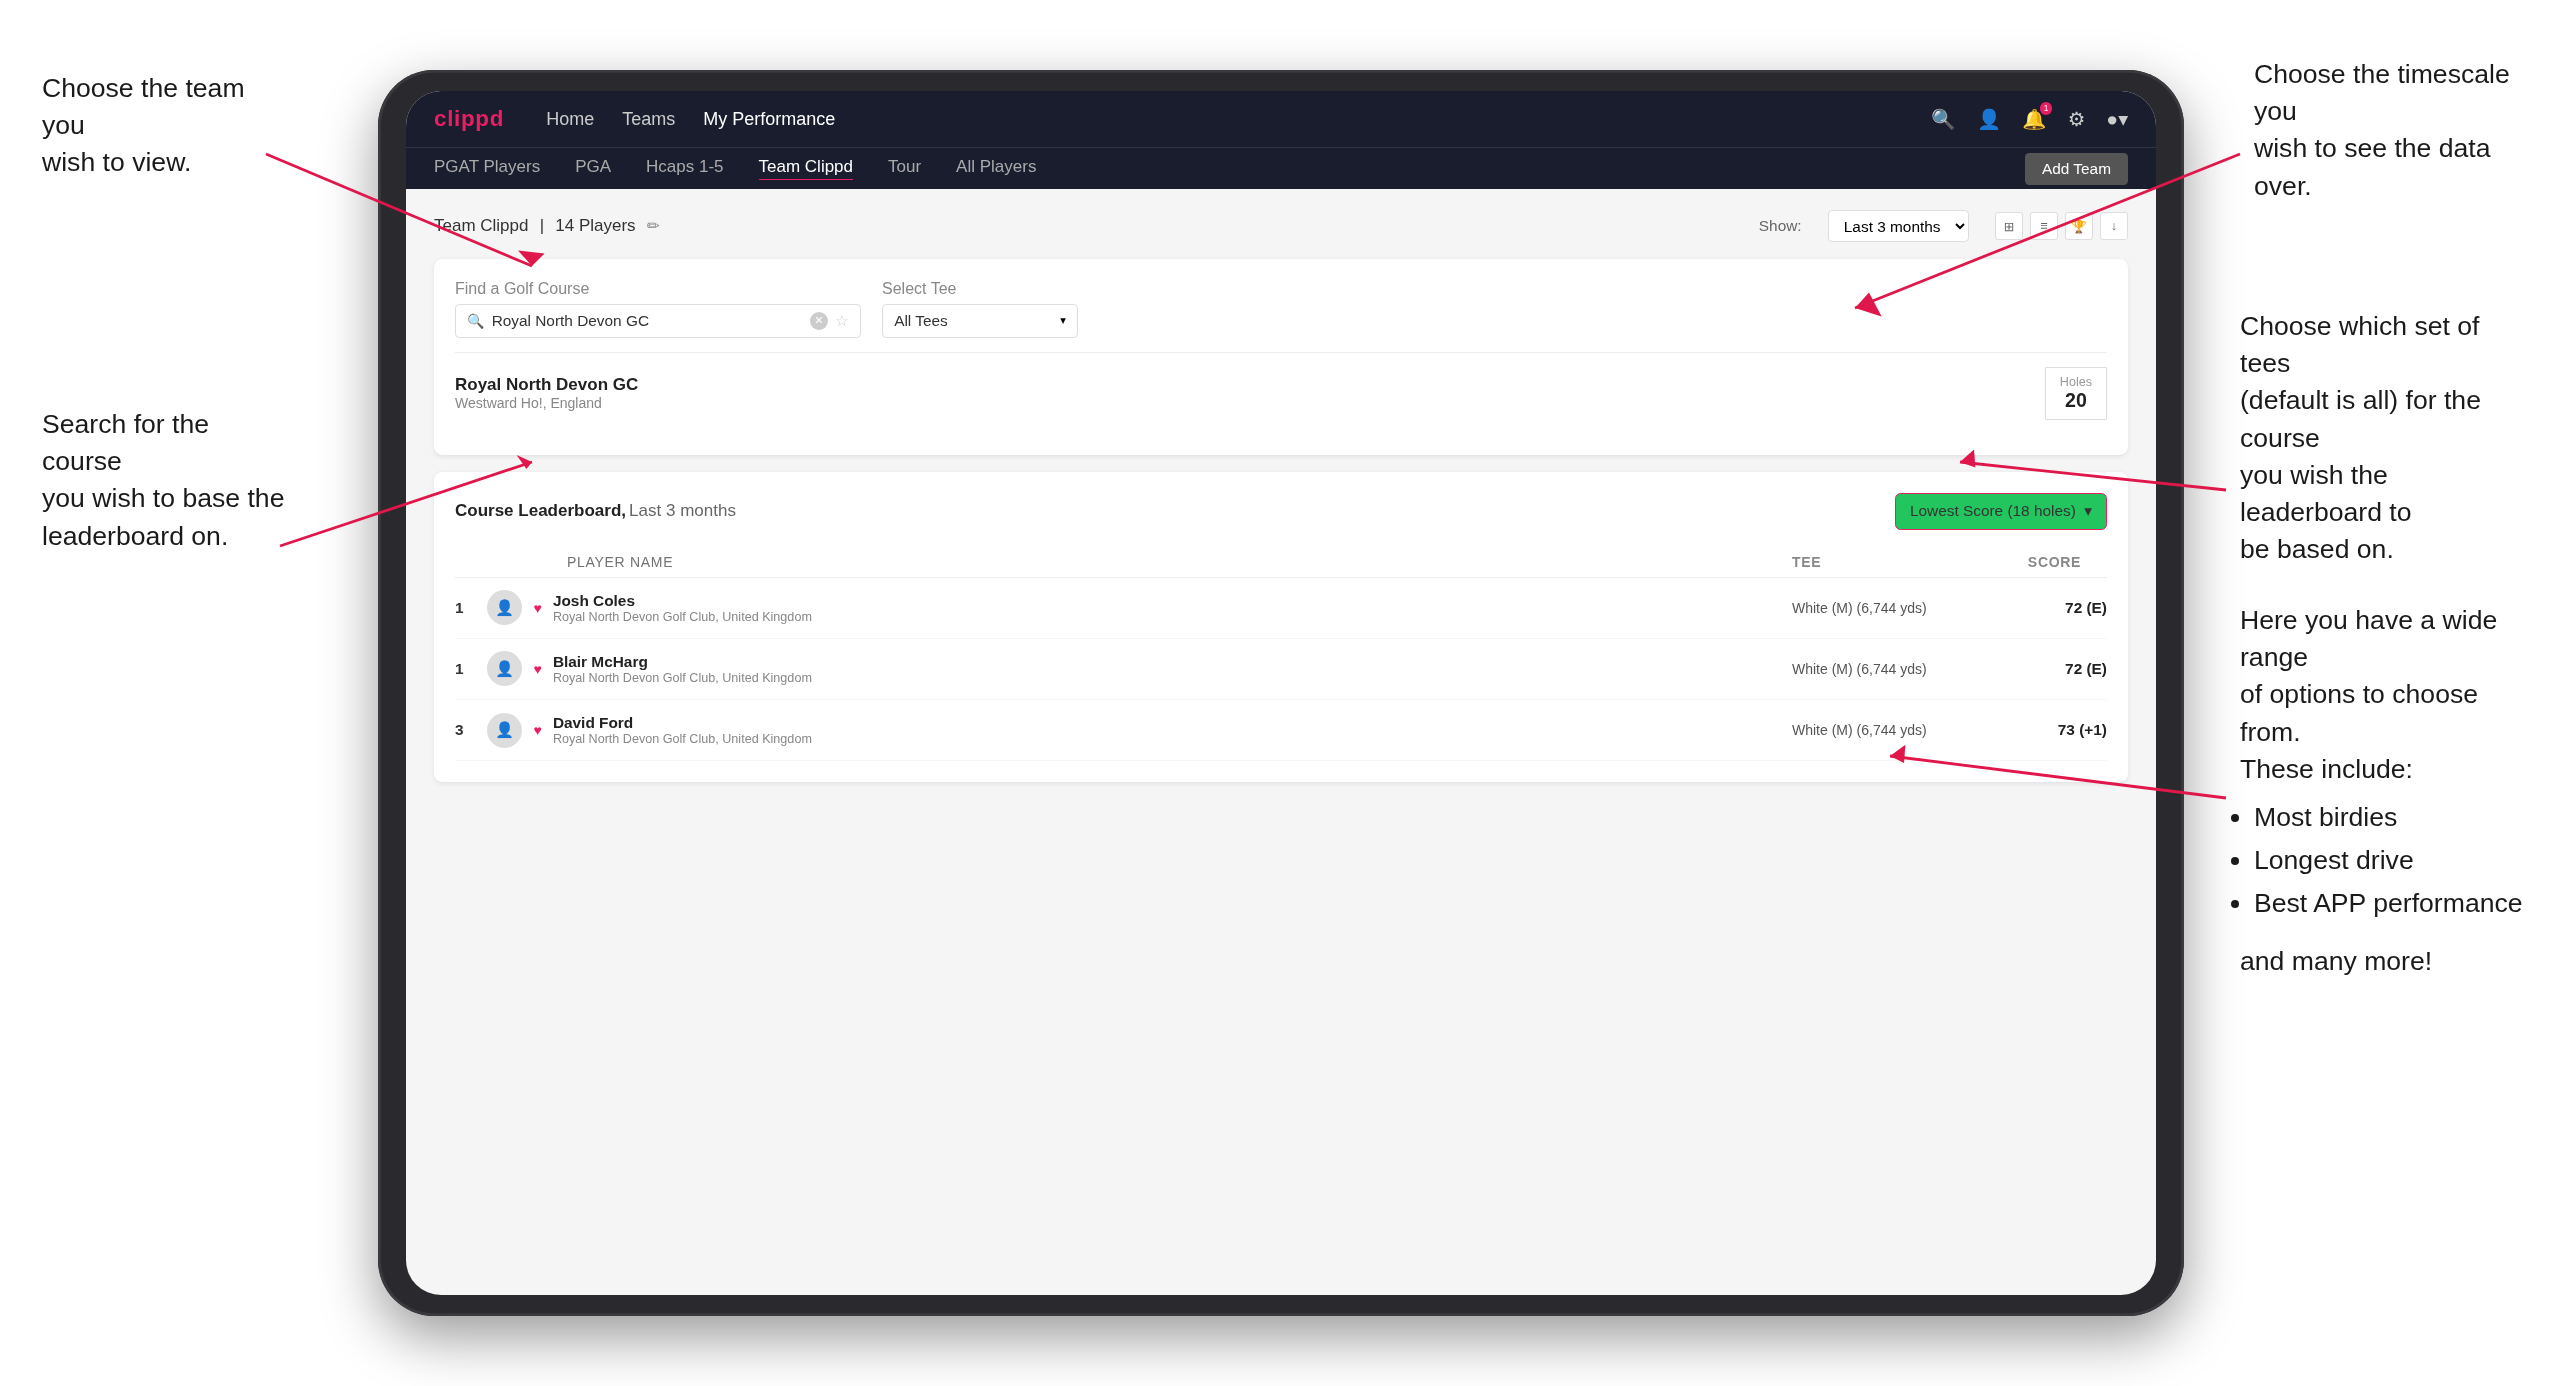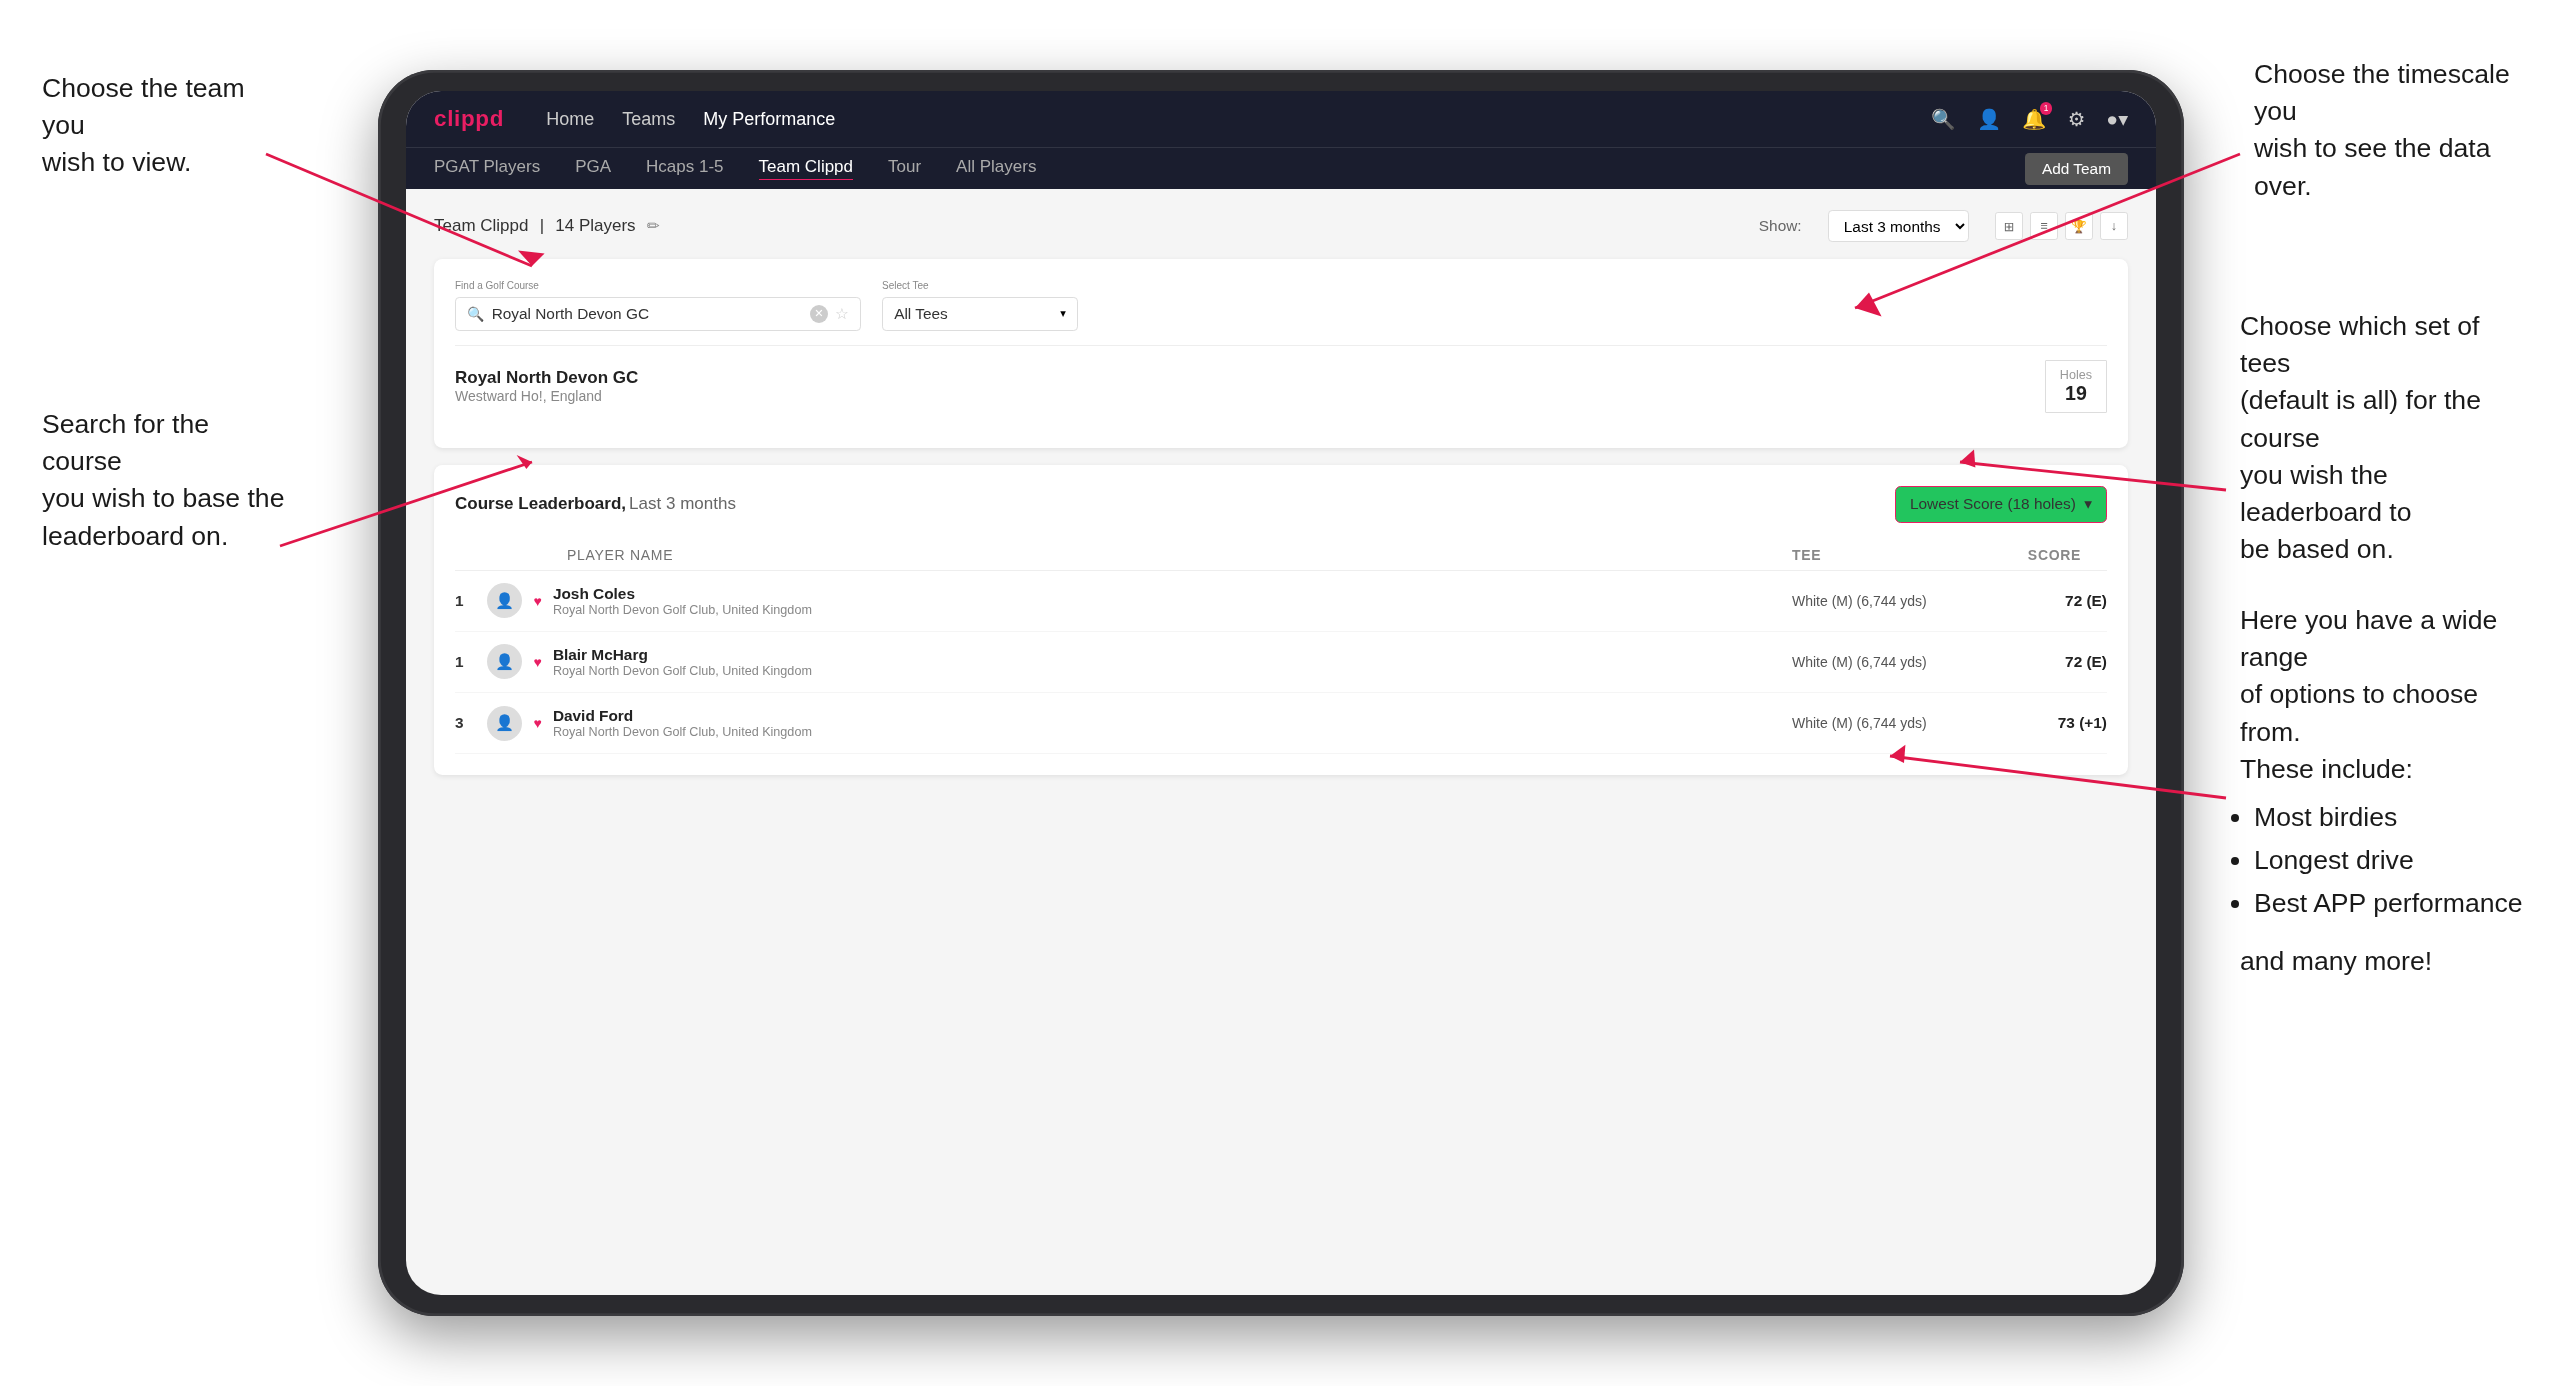--- a/index.html
+++ b/index.html
@@ -227,21 +227,21 @@
       margin-bottom: 14px;
     }
 
     .form-group {
       display: flex;
       flex-direction: column;
       gap: 5.6px;
     }
 
     .form-label {
-      font-size: 10px;
+      font-size: 16px;
       color: #888;
     }
 
     .search-input-wrapper {
       display: flex;
       align-items: center;
       border: 0.7px solid #ddd;
       border-radius: 4.2px;
       padding: 7px 11.2px;
       gap: 7px;
@@ -609,21 +609,21 @@
             </div>
           </div>
 
           <div class="course-result">
             <div class="course-info">
               <h3>Royal North Devon GC</h3>
               <p>Westward Ho!, England</p>
             </div>
             <div class="holes-badge">
               <div class="holes-label">Holes</div>
-              <div class="holes-number">19</div>
+              <div class="holes-number">20</div>
             </div>
           </div>
         </div>
 
         <div class="leaderboard-card">
           <div class="leaderboard-header">
             <div>
               <span class="leaderboard-title">Course Leaderboard,</span>
               <span class="leaderboard-title" style="font-weight:400;color:#666;">Last 3 months</span>
             </div>

